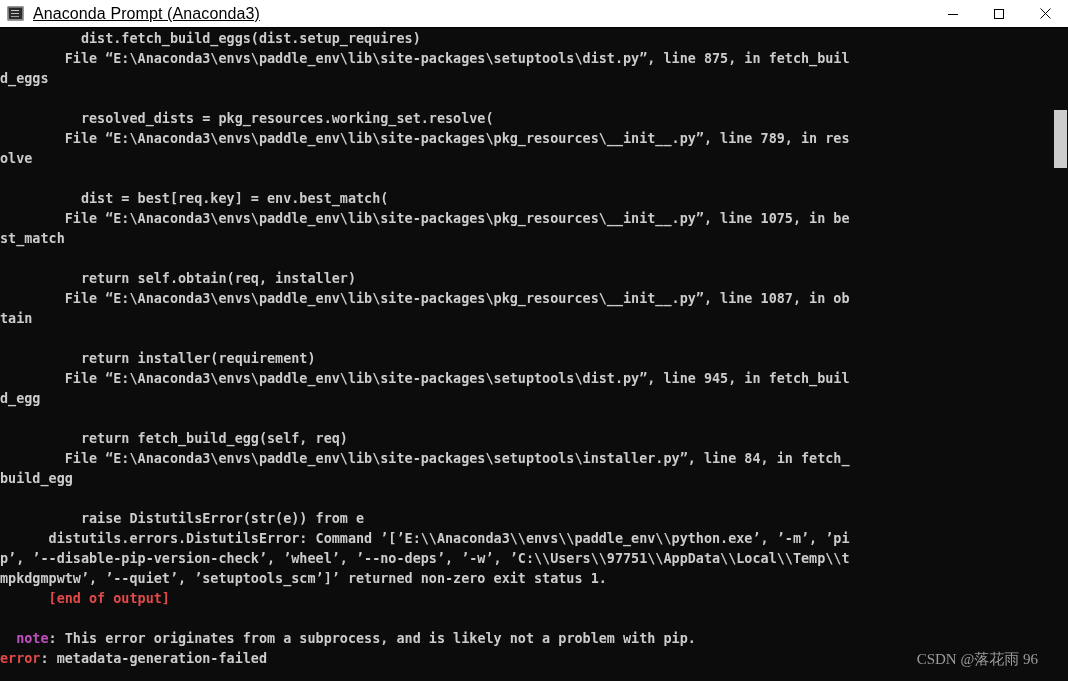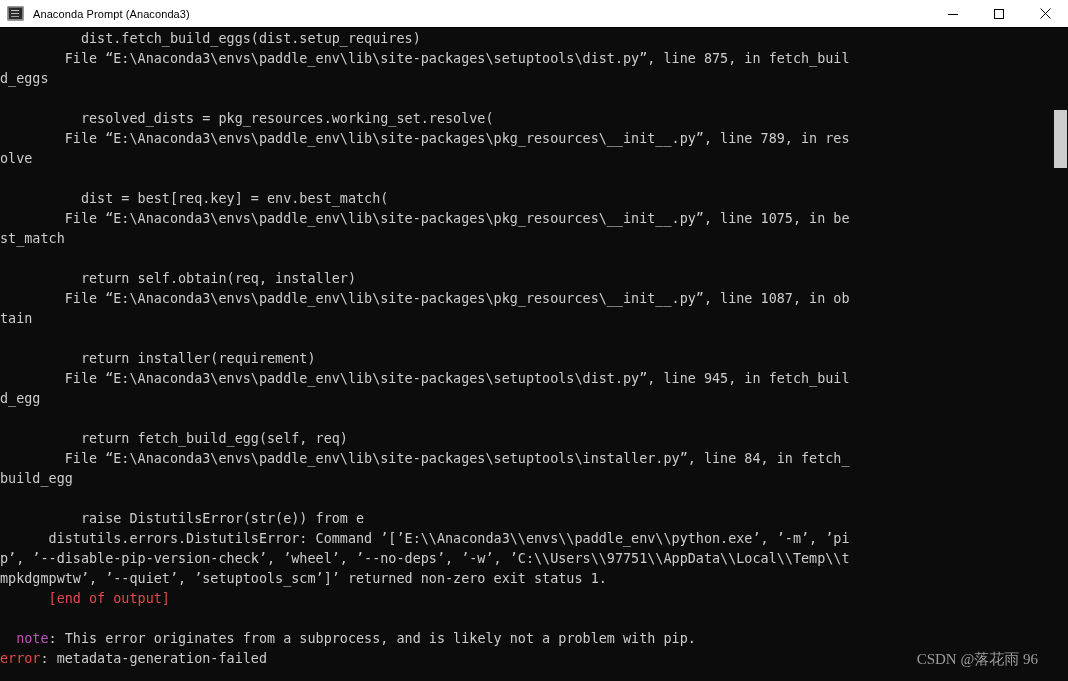--- a/index.html
+++ b/index.html
@@ -47,25 +47,26 @@
     background: #2b2b2b;
   }
   #app-icon::after {
     content: "";
     position: absolute;
     left: 3px; top: 3px; width: 8px; height: 1px;
     background: #c9c9c9;
     box-shadow: 0 3px 0 0 #bdbdbd, 0 6px 0 0 #a0a0a0;
   }
   #title-text {
-    font-size: 11px;
+    font-size: 16px;
     color: #000000;
     letter-spacing: 0.1px;
     white-space: nowrap;
     font-family: "Liberation Sans", sans-serif;
+    text-decoration: underline;
   }
   #win-controls {
     margin-left: auto;
     display: flex;
     height: 28px;
     align-items: stretch;
   }
   .win-btn {
     width: 46px;
     display: flex;
@@ -74,20 +75,21 @@
     background: transparent;
   }
   .win-btn svg { display: block; }
 
   
   #console {
     flex: 1 1 auto;
     background: #0c0c0c;
     position: relative;
     overflow: hidden;
+    font-weight: bold;
   }
   #console-text {
     position: absolute;
     left: 0; top: 0;
     padding: 0;
     margin: 0;
     font-family: "DejaVu Sans Mono", monospace;
     font-size: 14.7px;
     line-height: 20px;
     color: #cccccc;

